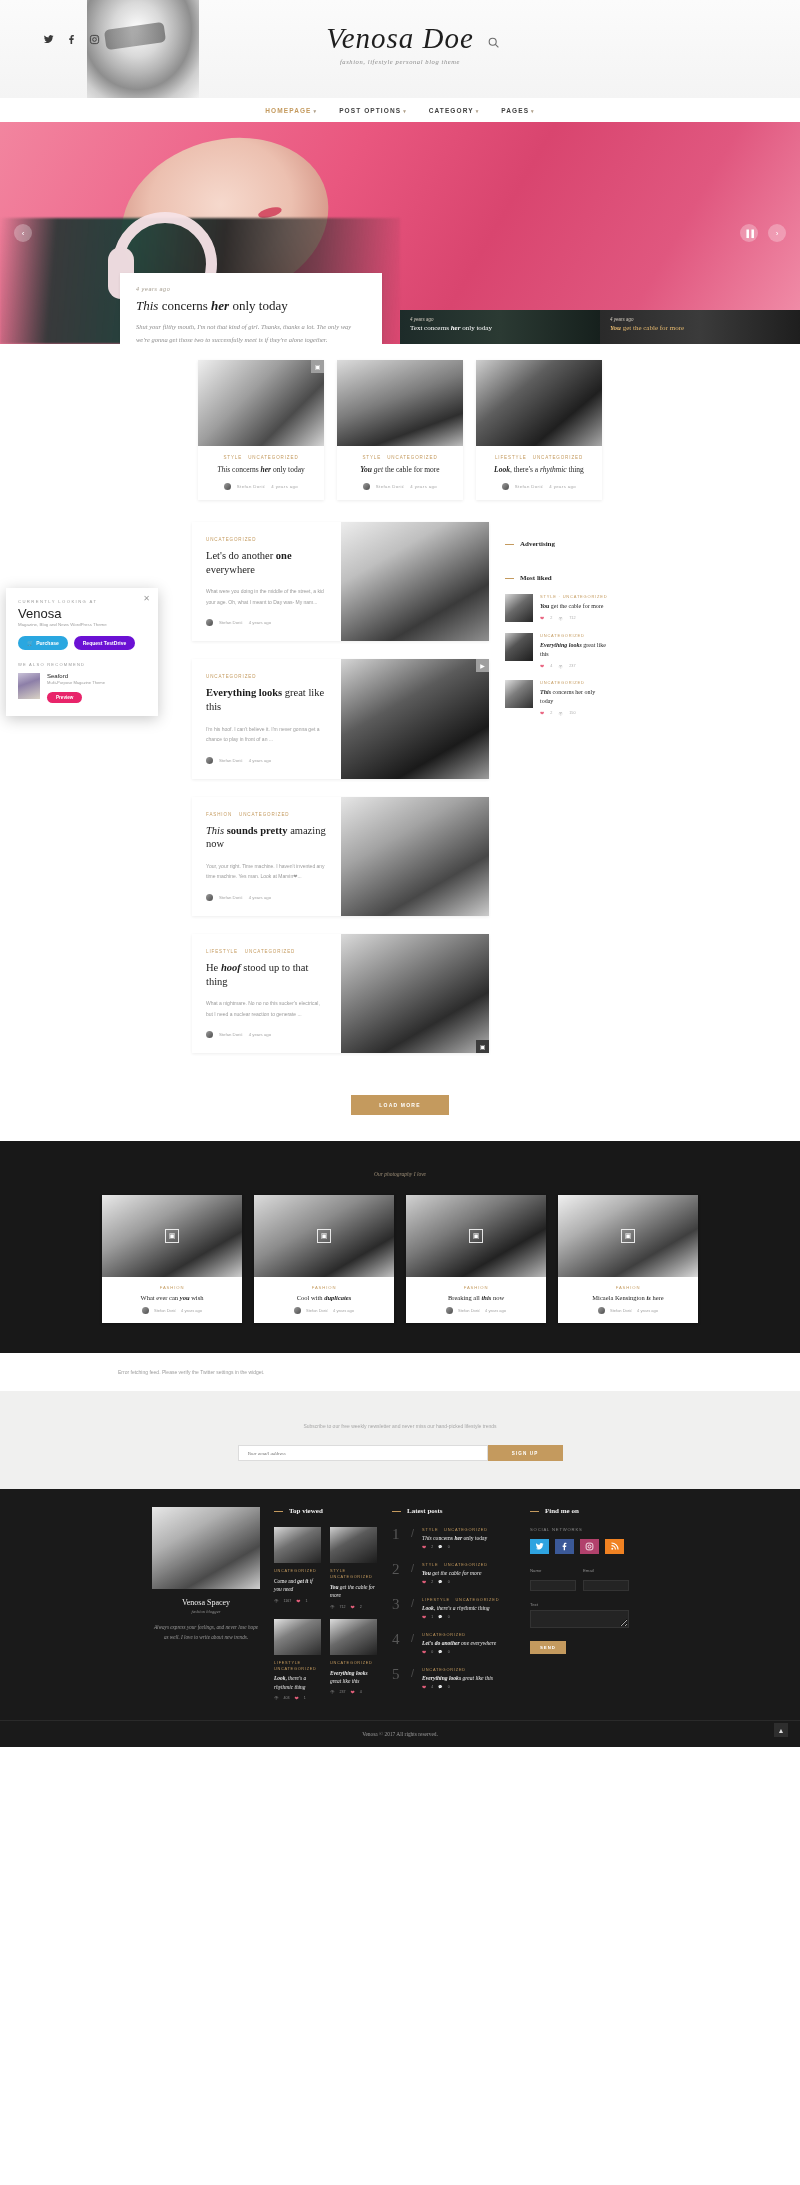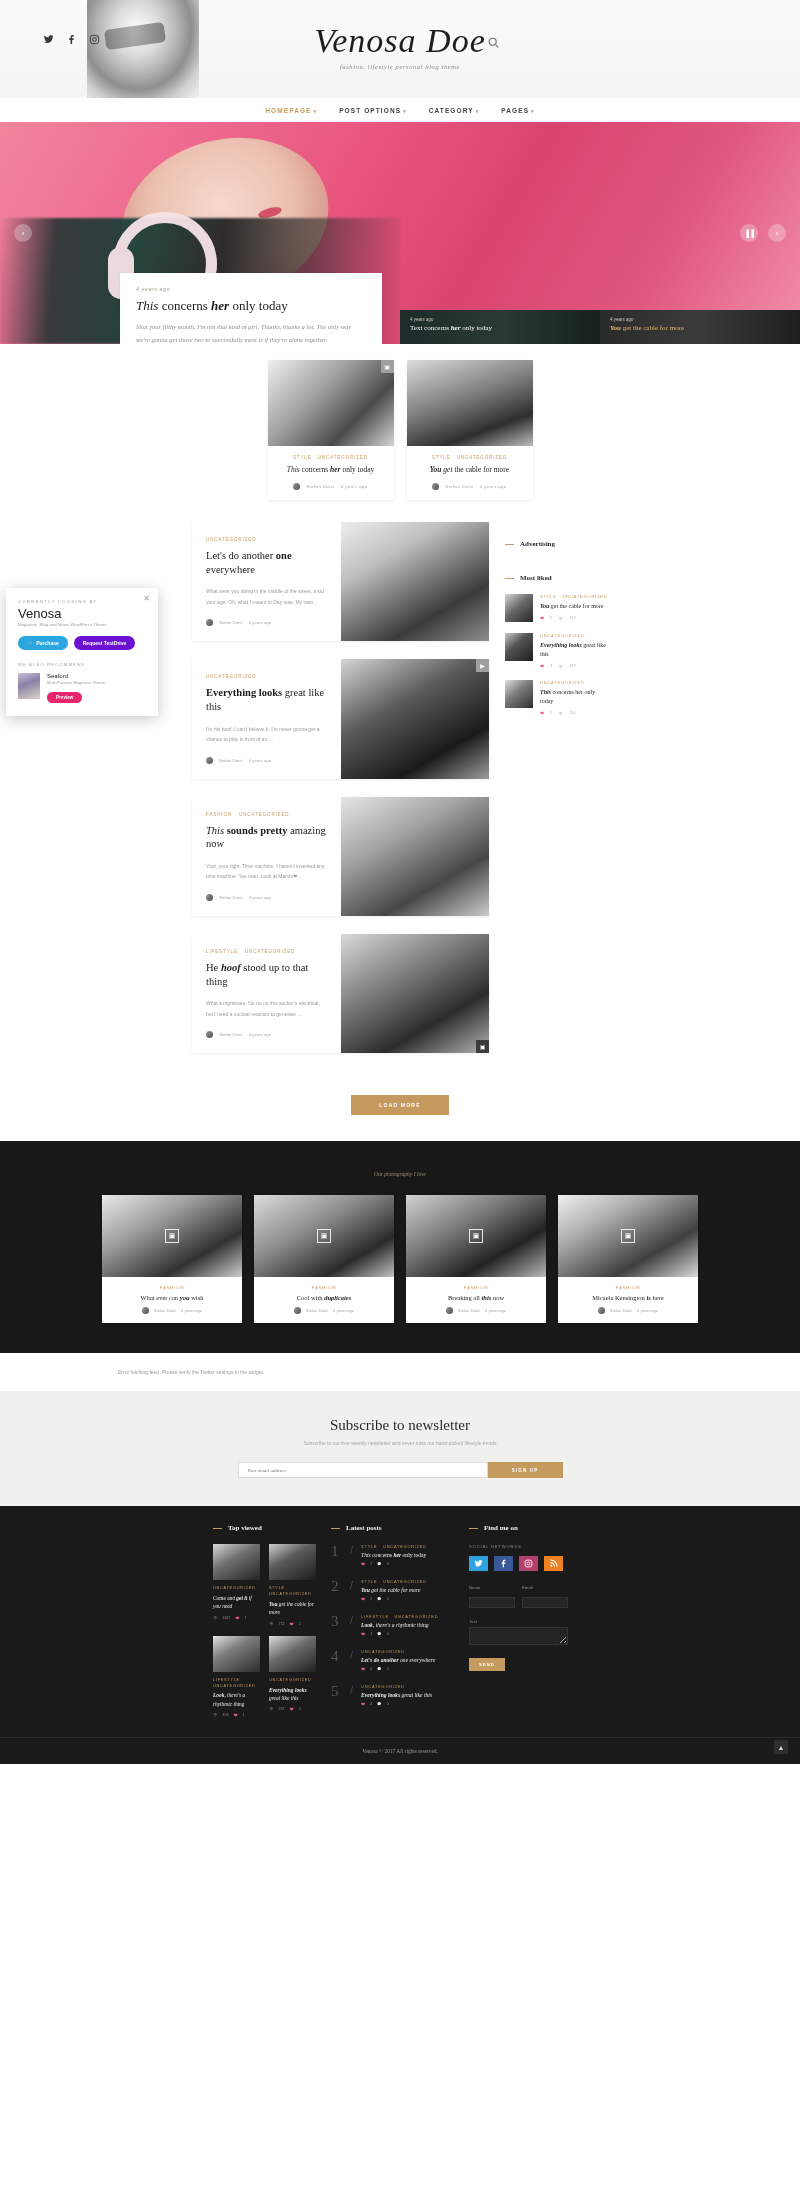--- a/index.html
+++ b/index.html
@@ -38,21 +38,21 @@
   .social-left .s-ico {
     width: 13px; height: 13px; display:inline-flex; align-items:center; justify-content:center;
     color:#3a3a3a; font-size: 11px; line-height: 1;
   }
   .brand {
     position: absolute; left: 0; right: 0; top: 22px; text-align: center; z-index: 3;
   }
   .brand-title {
     font-family: "Liberation Serif", serif;
     font-style: italic;
-    font-size: 34px;
+    font-size: 29px;
     letter-spacing: 1px;
     color: #1e1e1e;
   }
   .brand-tag {
     font-family: "Liberation Serif", serif;
     font-style: italic;
     font-size: 6.5px;
     letter-spacing: .6px;
     color: #8a8a8a;
     margin-top: 3px;
@@ -477,20 +477,32 @@
       <div class="fbody">
         <div class="fcats"><span>STYLE</span><span>UNCATEGORIZED</span></div>
         <div class="ftitle"><b>You</b><em> get</em><span> the cable</span><span> for more</span></div>
         <div class="fmeta">
           <span class="avatar-dot"></span>
           <span class="m-txt">Stefan Dorić</span>
           <span class="m-txt">4 years ago</span>
         </div>
       </div>
     </div>
+    <div class="fcard">
+      <div class="fimg"></div>
+      <div class="fbody">
+        <div class="fcats"><span>LIFESTYLE</span><span>UNCATEGORIZED</span></div>
+        <div class="ftitle"><b>Look</b><span>, there's a </span><em>rhythmic</em><span> thing</span></div>
+        <div class="fmeta">
+          <span class="avatar-dot"></span>
+          <span class="m-txt">Stefan Dorić</span>
+          <span class="m-txt">4 years ago</span>
+        </div>
+      </div>
+    </div>
   </div>
 
   <div class="content">
     <div class="main-col">
 
       <div class="post">
         <div class="p-txt">
           <div class="p-cats"><span>UNCATEGORIZED</span></div>
           <div class="p-title"><span>Let's do another </span><b>one</b><span> everywhere</span></div>
           <div class="p-ex">What were you doing in the middle of the street, a kid your age. Oh, what I meant to Day was- My nam...</div>
@@ -669,31 +681,36 @@
         </div>
       </div>
     </div>
   </div>
 
   <div class="tw-error">
     <div class="txt">Error fetching feed. Please verify the Twitter settings in the widget.</div>
   </div>
 
   <div class="news">
-    <div class="news-title">Subscribe to newsletter</div>
     <div class="news-sub">Subscribe to our free weekly newsletter and never miss our hand-picked lifestyle trends</div>
     <div class="news-form">
       <input class="news-input" placeholder="Your email address" style="">
       <button class="news-btn">SIGN UP</button>
     </div>
   </div>
 
   <div class="footer">
     <div class="f-inner">
 
+      <div class="f-about">
+        <div class="fa-img"></div>
+        <div class="fa-name">Venosa Spacey</div>
+        <div class="fa-role">fashion blogger</div>
+        <div class="fa-txt">Always express your feelings, and never lose hope as well. I love to write about new trends.</div>
+      </div>
 
       <div class="f-col">
         <div class="f-wtitle">Top viewed</div>
         <div class="tv-grid">
           <div class="tv-item">
             <div class="tv-img"></div>
             <div class="tv-cats"><span>UNCATEGORIZED</span></div>
             <div class="tv-title"><span>Come and </span><b>get it</b><em> if you need</em></div>
             <div class="tv-stats">
                 <span>👁</span>

